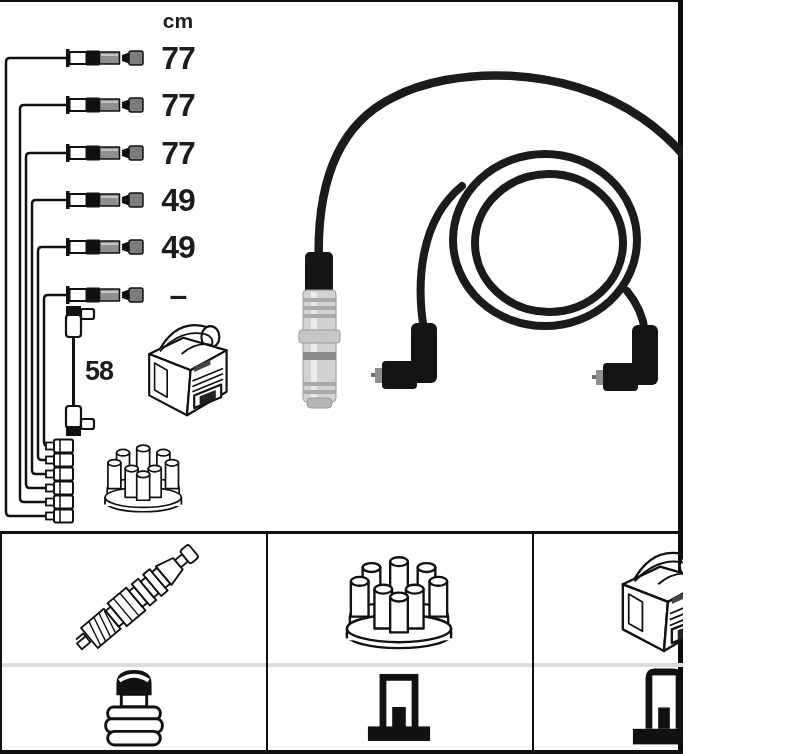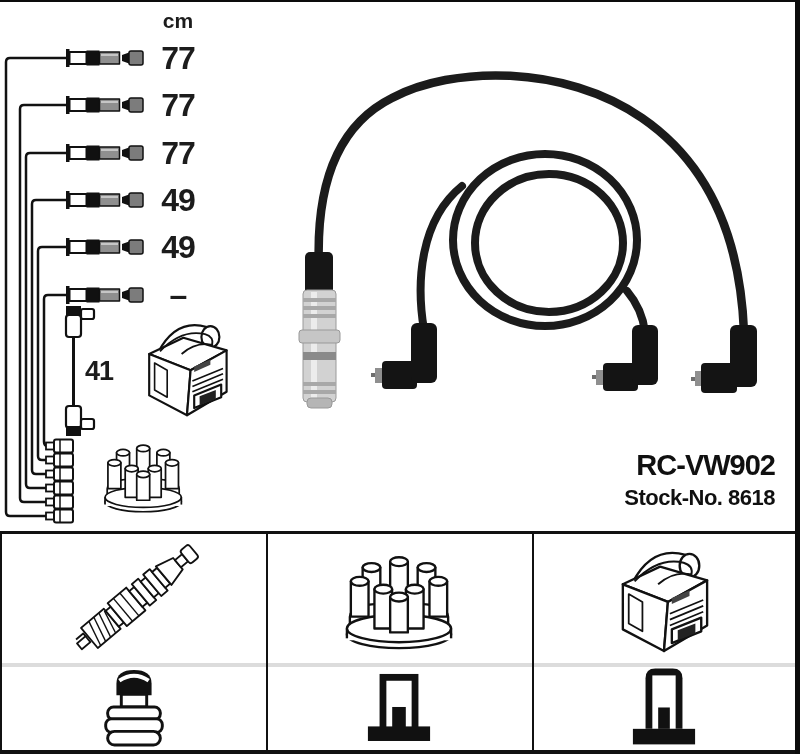--- a/index.html
+++ b/index.html
@@ -1,16 +1,16 @@
 <!DOCTYPE html>
 <html><head>
 <meta charset="utf-8">
 <style>
   html,body{margin:0;padding:0;background:#fff;}
-  .page{position:relative;width:800px;height:754px;background:#ffffff;
+  .page{position:relative;width:683px;height:754px;background:#ffffff;
         font-family:"Liberation Sans",sans-serif;overflow:hidden;}
   .edge-top{position:absolute;left:0;top:0;width:800px;height:2px;background:#0c0c0c;}
   .edge-right{position:absolute;right:0;top:0;width:5px;height:754px;background:#0c0c0c;}
   .defs-svg{position:absolute;width:0;height:0;overflow:hidden;}
   .schematic{position:absolute;left:0;top:0;}
   .len-label{position:absolute;left:150px;width:56px;text-align:center;
              font-weight:bold;font-size:32px;line-height:30px;color:#1c1c1c;letter-spacing:-1px;}
   .unit-label{position:absolute;left:150px;top:9px;width:56px;text-align:center;
               font-weight:bold;font-size:21px;color:#1c1c1c;}
   .coil-len{position:absolute;left:76px;top:356px;width:46px;text-align:center;
@@ -203,21 +203,21 @@
     <use href="#g-cap" transform="translate(100,434) scale(0.72)"></use>
   </svg>
 
   <div class="unit-label">cm</div>
   <div class="len-label" style="top:43px">77</div>
   <div class="len-label" style="top:90px">77</div>
   <div class="len-label" style="top:138px">77</div>
   <div class="len-label" style="top:185px">49</div>
   <div class="len-label" style="top:232px">49</div>
   <div class="len-label" style="top:280px">–</div>
-  <div class="coil-len">41</div>
+  <div class="coil-len">58</div>
 
   <svg class="photo" width="515" height="390" viewBox="280 55 515 390" xmlns="http://www.w3.org/2000/svg">
     <g fill="none" stroke="#1b1b1b" stroke-linecap="round">
       <ellipse cx="545" cy="240" rx="92" ry="86" stroke-width="8"></ellipse>
       <ellipse cx="549" cy="243" rx="74" ry="69" stroke-width="8"></ellipse>
       <path d="M424,330 C416,282 420,220 462,186" stroke-width="8"></path>
       <path d="M645,332 C643,316 638,304 627,291" stroke-width="8"></path>
       <path d="M319,268 C316,196 332,128 392,98 C452,66 564,64 642,118 C706,162 740,232 744,332" stroke-width="8.5"></path>
     </g>
 
@@ -248,24 +248,20 @@
       <rect x="303" y="306" width="33" height="4" fill="#a8a8a8"></rect>
       <rect x="303" y="314" width="33" height="4" fill="#a8a8a8"></rect>
       <rect x="299" y="330" width="41" height="13" rx="3" fill="#c6c6c6" stroke="#999"></rect>
       <rect x="303" y="352" width="33" height="8" fill="#8a8a8a"></rect>
       <rect x="303" y="382" width="33" height="4" fill="#a8a8a8"></rect>
       <rect x="303" y="390" width="33" height="4" fill="#a8a8a8"></rect>
       <rect x="307" y="398" width="25" height="10" rx="4" fill="#b5b5b5" stroke="#999"></rect>
     </g>
   </svg>
 
-  <div class="product-label">
-    <div class="product-code">RC-VW902</div>
-    <div class="product-stock">Stock-No. 8618</div>
-  </div>
 
   <div class="legend-grid">
     <div class="cell">
       <svg width="140" height="123" viewBox="5 -36 150 132">
         <use href="#g-plug" transform="rotate(-40 85 28)"></use>
       </svg>
     </div>
     <div class="cell">
       <svg width="118" height="114" viewBox="0 0 120 116">
         <use href="#g-cap"></use>

